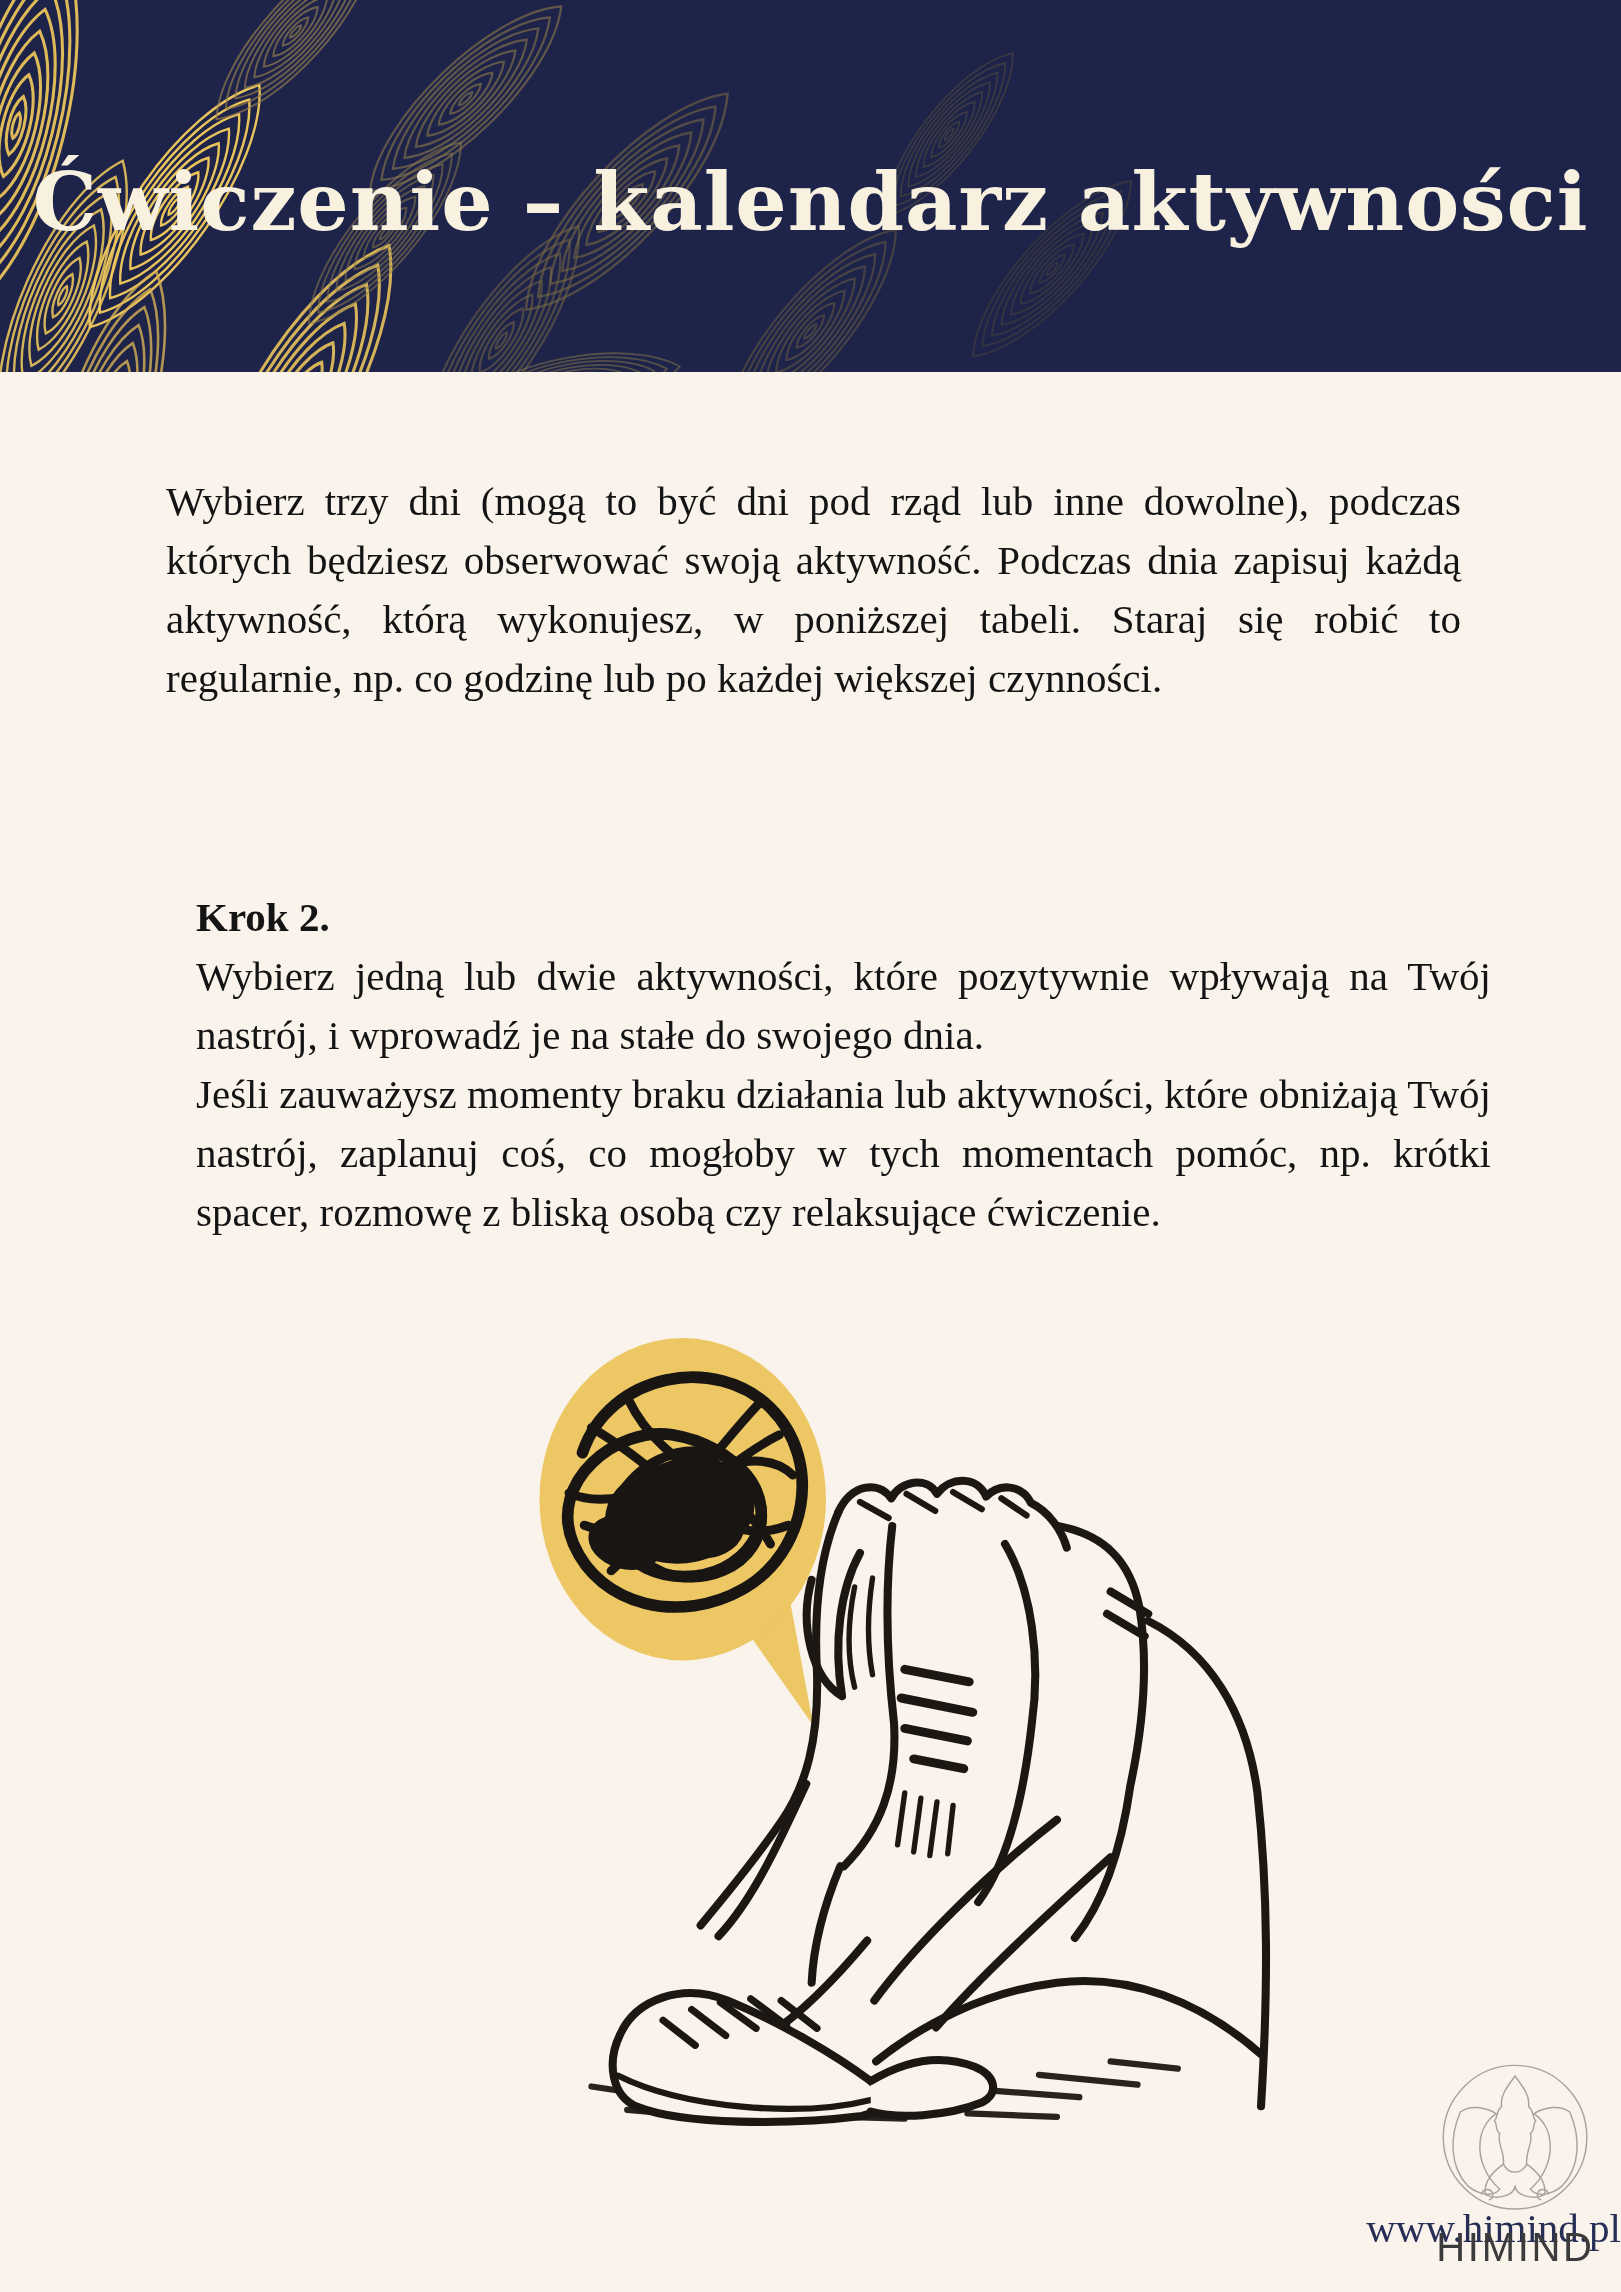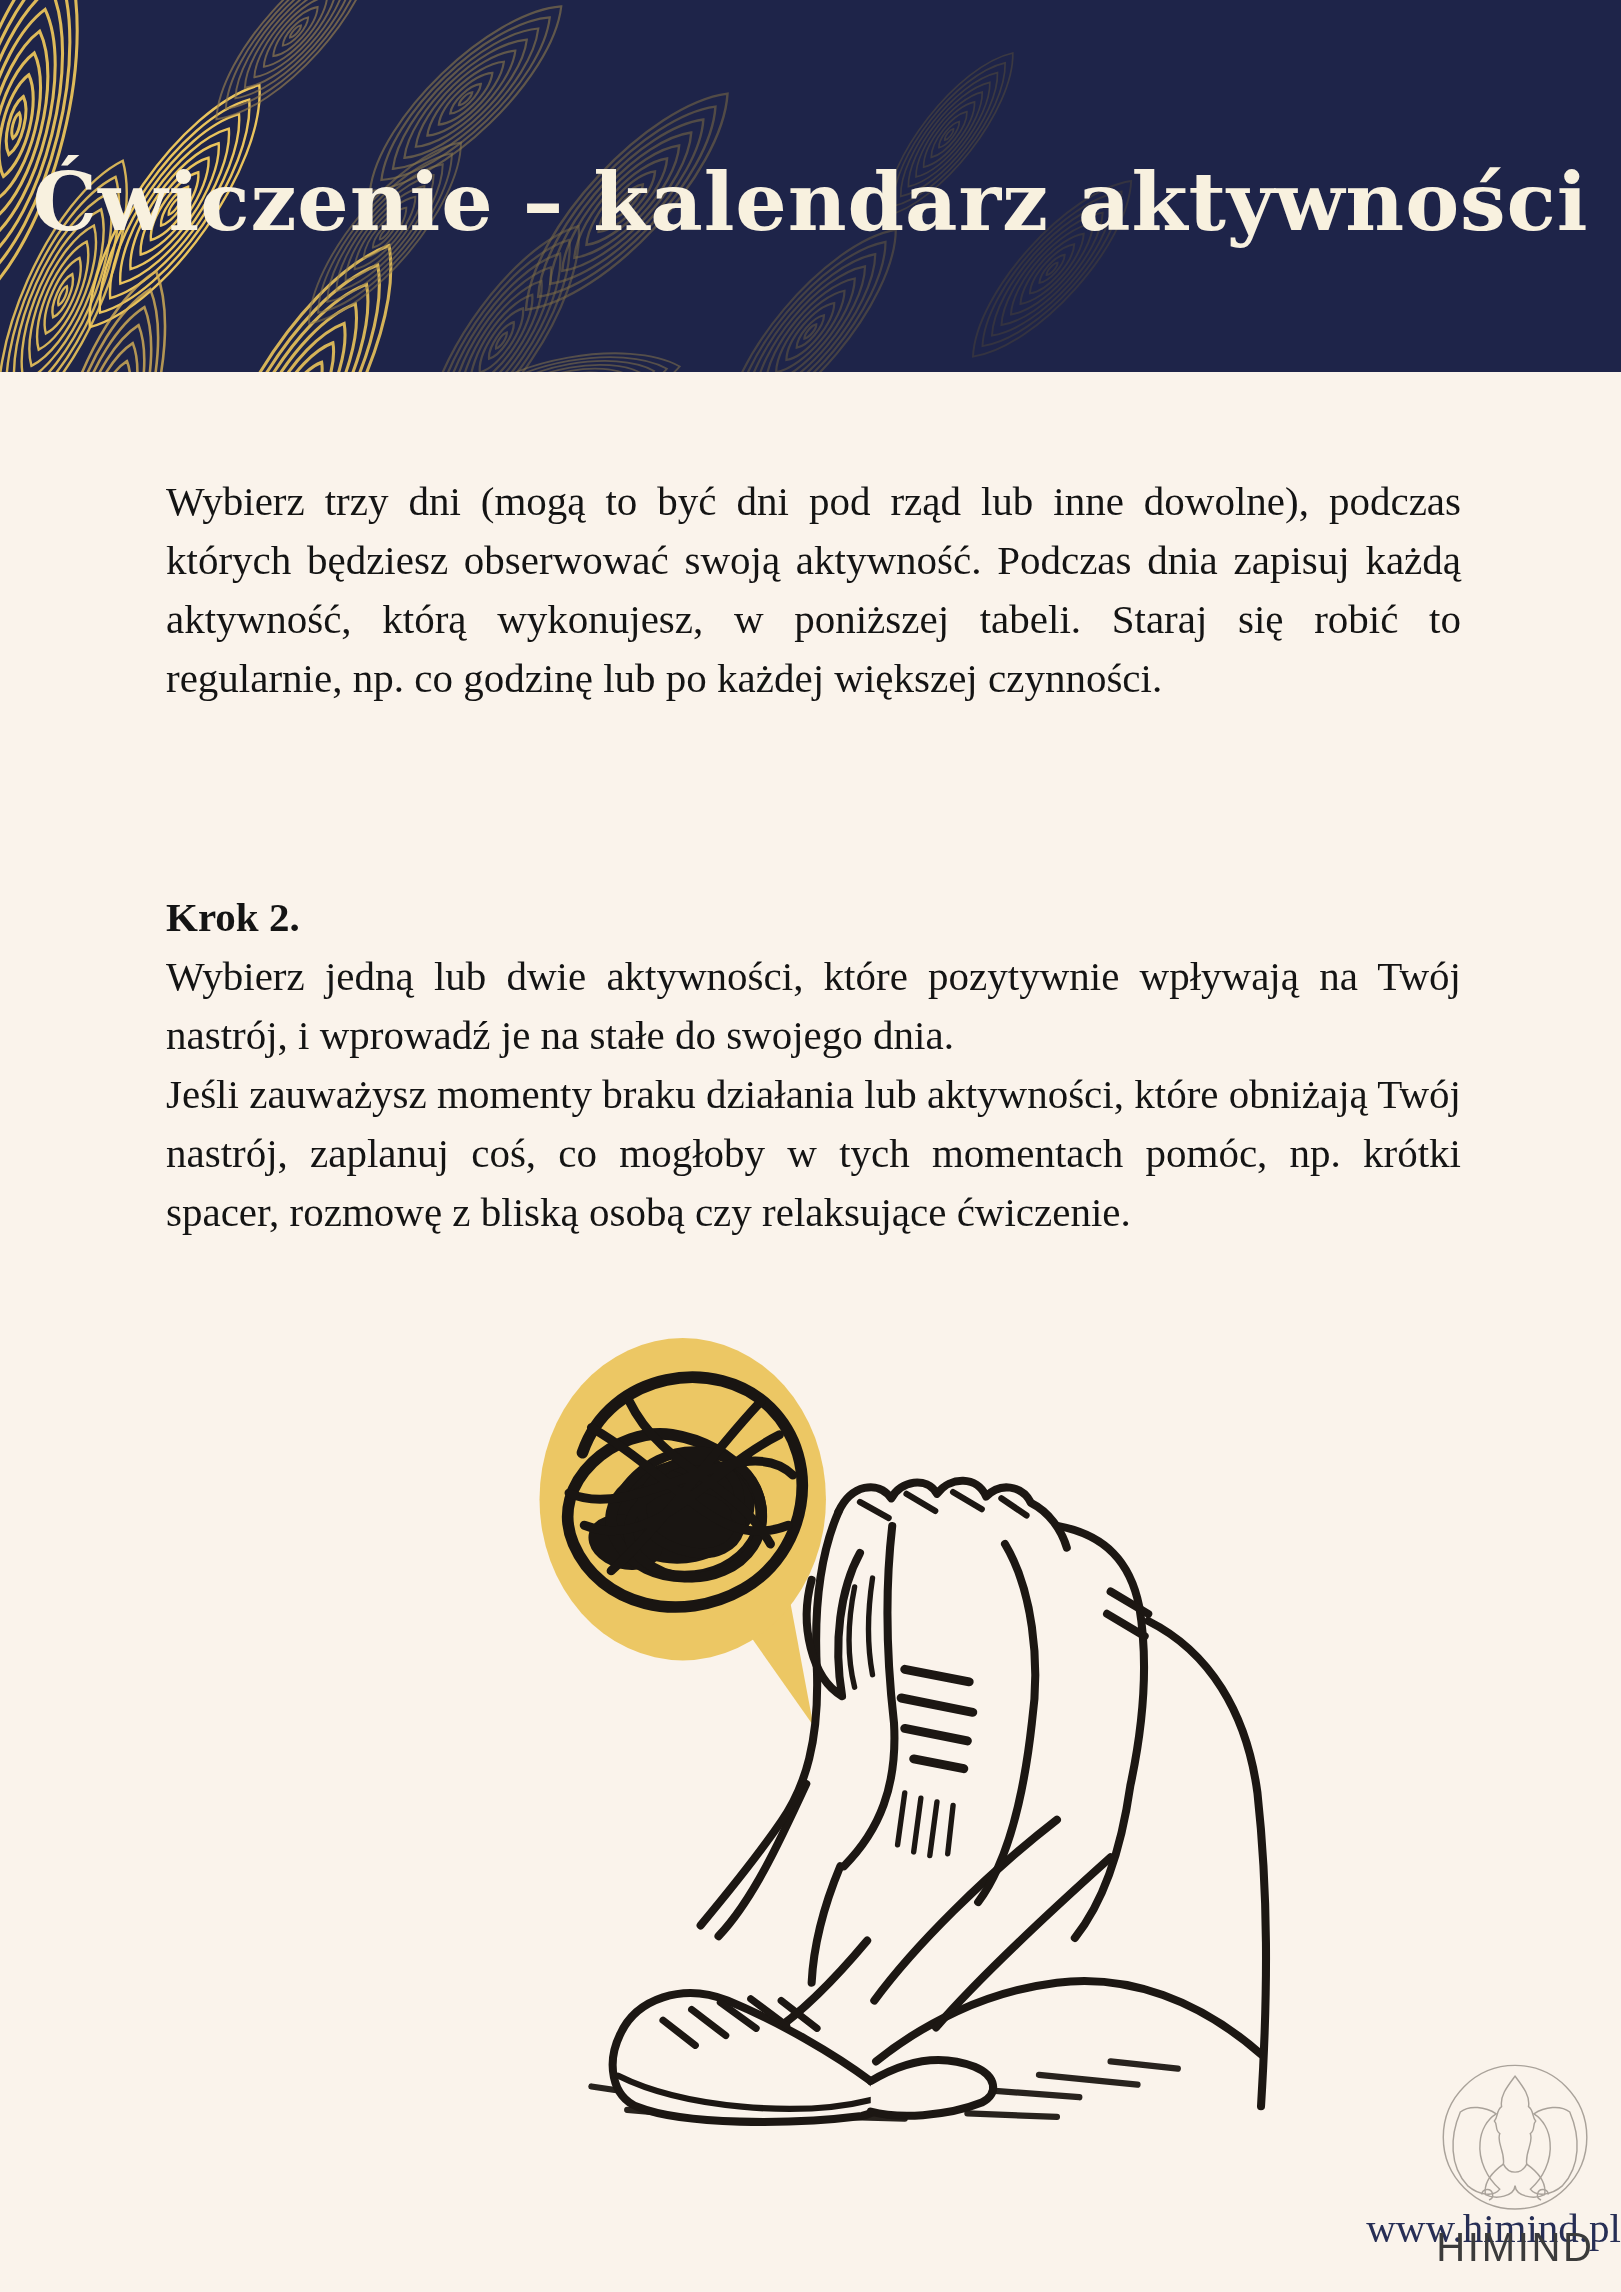--- a/index.html
+++ b/index.html
@@ -32,21 +32,21 @@
     color:#141414;
     font-size:41px;line-height:59px;
   }
   .text-block h3{
     margin:0;font-size:41px;line-height:59px;font-weight:700;
   }
   .text-block p{
     margin:0;text-align:justify;
   }
   #section-1{top:472px;}
-  #section-2{top:888px;}
+  #section-2{top:888px;margin-left:30px;}
   
   .illustration{
     position:absolute;left:484px;top:1318px;width:837px;height:811px;
   }
   
   .footer-url{
     position:absolute;left:0;top:2201px;width:1621px;
     text-align:right;color:#272e55;font-size:41px;line-height:54px;
   }
   .logo{

